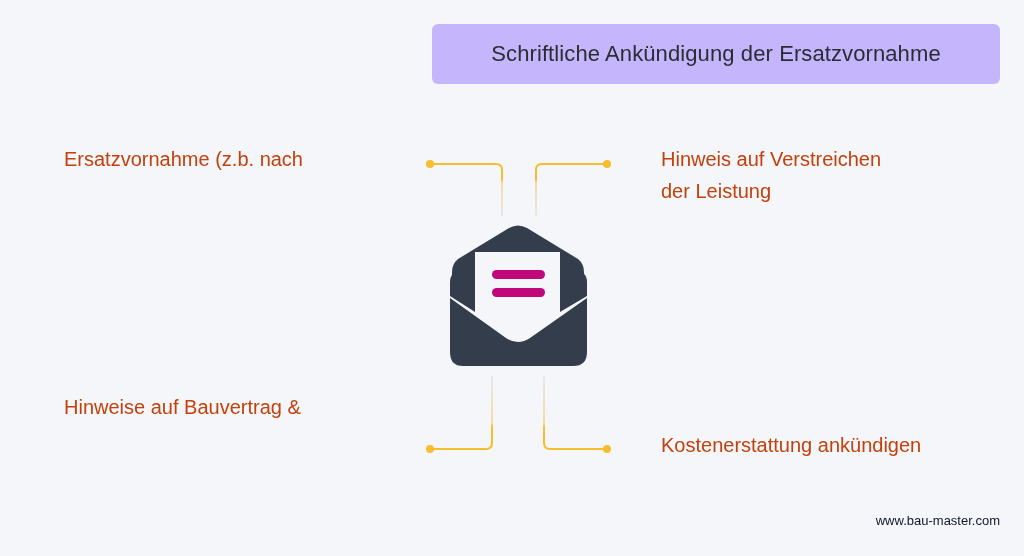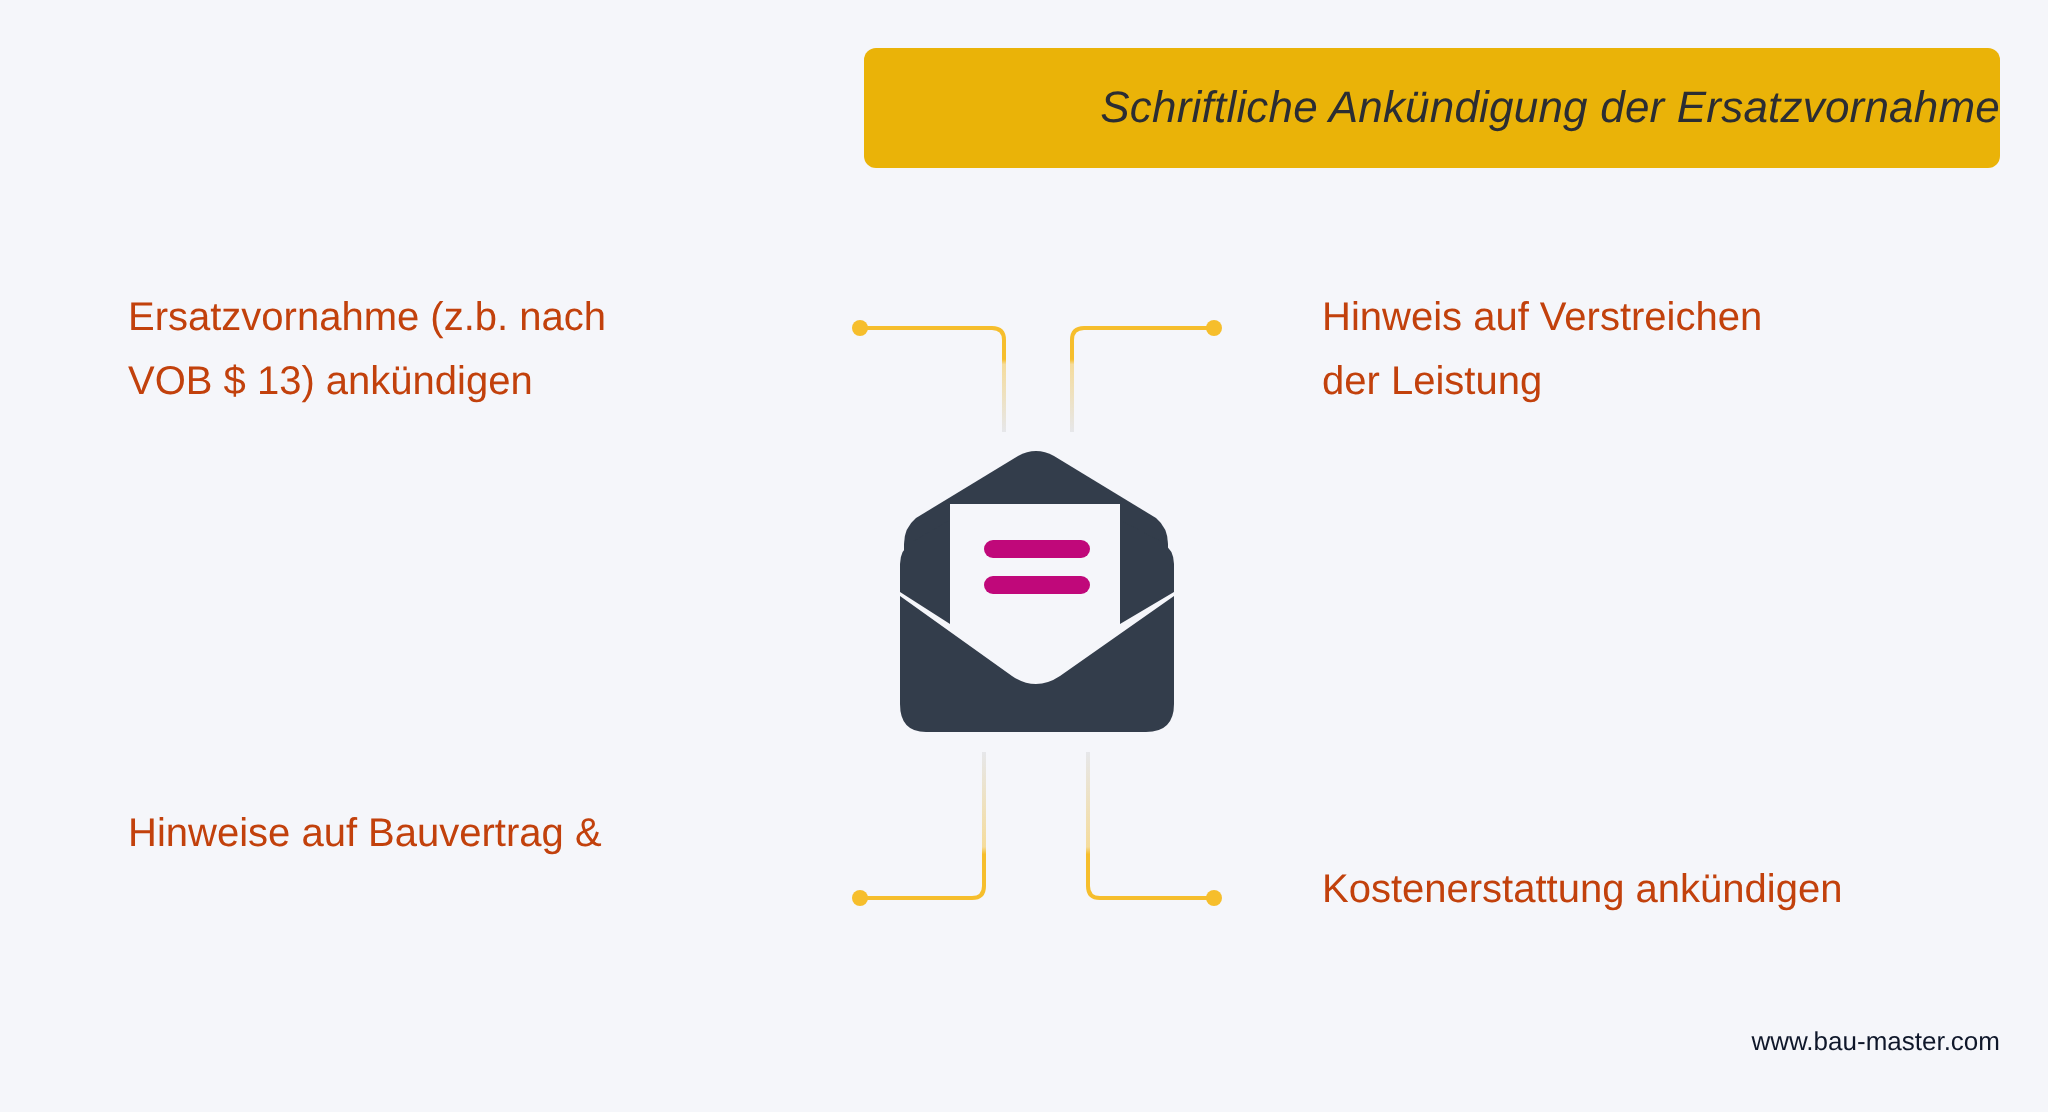--- a/index.html
+++ b/index.html
@@ -2,22 +2,22 @@
 <html><head>
   <meta charset="utf-8">
   <style>
     html, body { margin:0; padding:0; }
     body {
       width:1024px; height:556px; background:#f5f6fa; position:relative; overflow:hidden;
       font-family:"Liberation Sans", "DejaVu Sans", sans-serif; color:#1d1f24;
     }
     .title-box {
       position:absolute; left:432px; top:24px; width:568px; height:60px;
-      background:#eab308; border-radius:6px; box-sizing:border-box;
-      display:flex; align-items:center; justify-content:flex-end;font-style:italic;
+      background:#c4b5fd; border-radius:6px; box-sizing:border-box;
+      display:flex; align-items:center; justify-content:center;
     }
     .title-box span { font-size:22px; color:#2b2d33; letter-spacing:0.1px; }
     .item { position:absolute; font-size:20px; line-height:32px; color:#c2410c; }
     .item span { display:block; }
     .footer { position:absolute; right:24px; top:513px; font-size:13px; color:#0f172a; }
     svg.connectors, svg.envelope { position:absolute; left:0; top:0; }
   </style>
 </head>
 <body>
 
@@ -76,29 +76,28 @@
   <rect x="492" y="288" width="53" height="9" rx="4.5" fill="#c0087a"></rect>
 
   <path d="M450 298 L506 338 Q518 346 530 338 L587 298 L587 352 Q587 366 573 366 L463 366 Q450 366 450 352 Z" fill="#333d4b"></path>
 
   <path d="M450 296 L450 282 Q450 275 456 271 L475 260 L475 312 Z" fill="#333d4b"></path>
   <path d="M587 296 L587 282 Q587 275 581 271 L560 260 L560 312 Z" fill="#333d4b"></path>
 </svg>
 
 <div class="item" style="left:64px; top:143px;">
   <span>Ersatzvornahme (z.b. nach</span>
-  <span>VOB $ 13) ankündigen</span>
 </div>
 
 <div class="item" style="left:661px; top:143px;">
   <span>Hinweis auf Verstreichen</span>
   <span>der Leistung</span>
 </div>
 
-<div class="item" style="left:64px; top:401px;">
+<div class="item" style="left:64px; top:391px;">
   <span>Hinweise auf Bauvertrag &amp;</span>
 </div>
 
 <div class="item" style="left:661px; top:429px;">
   <span>Kostenerstattung ankündigen</span>
 </div>
 
 <div class="footer">www.bau-master.com</div>
 
 </body></html>

